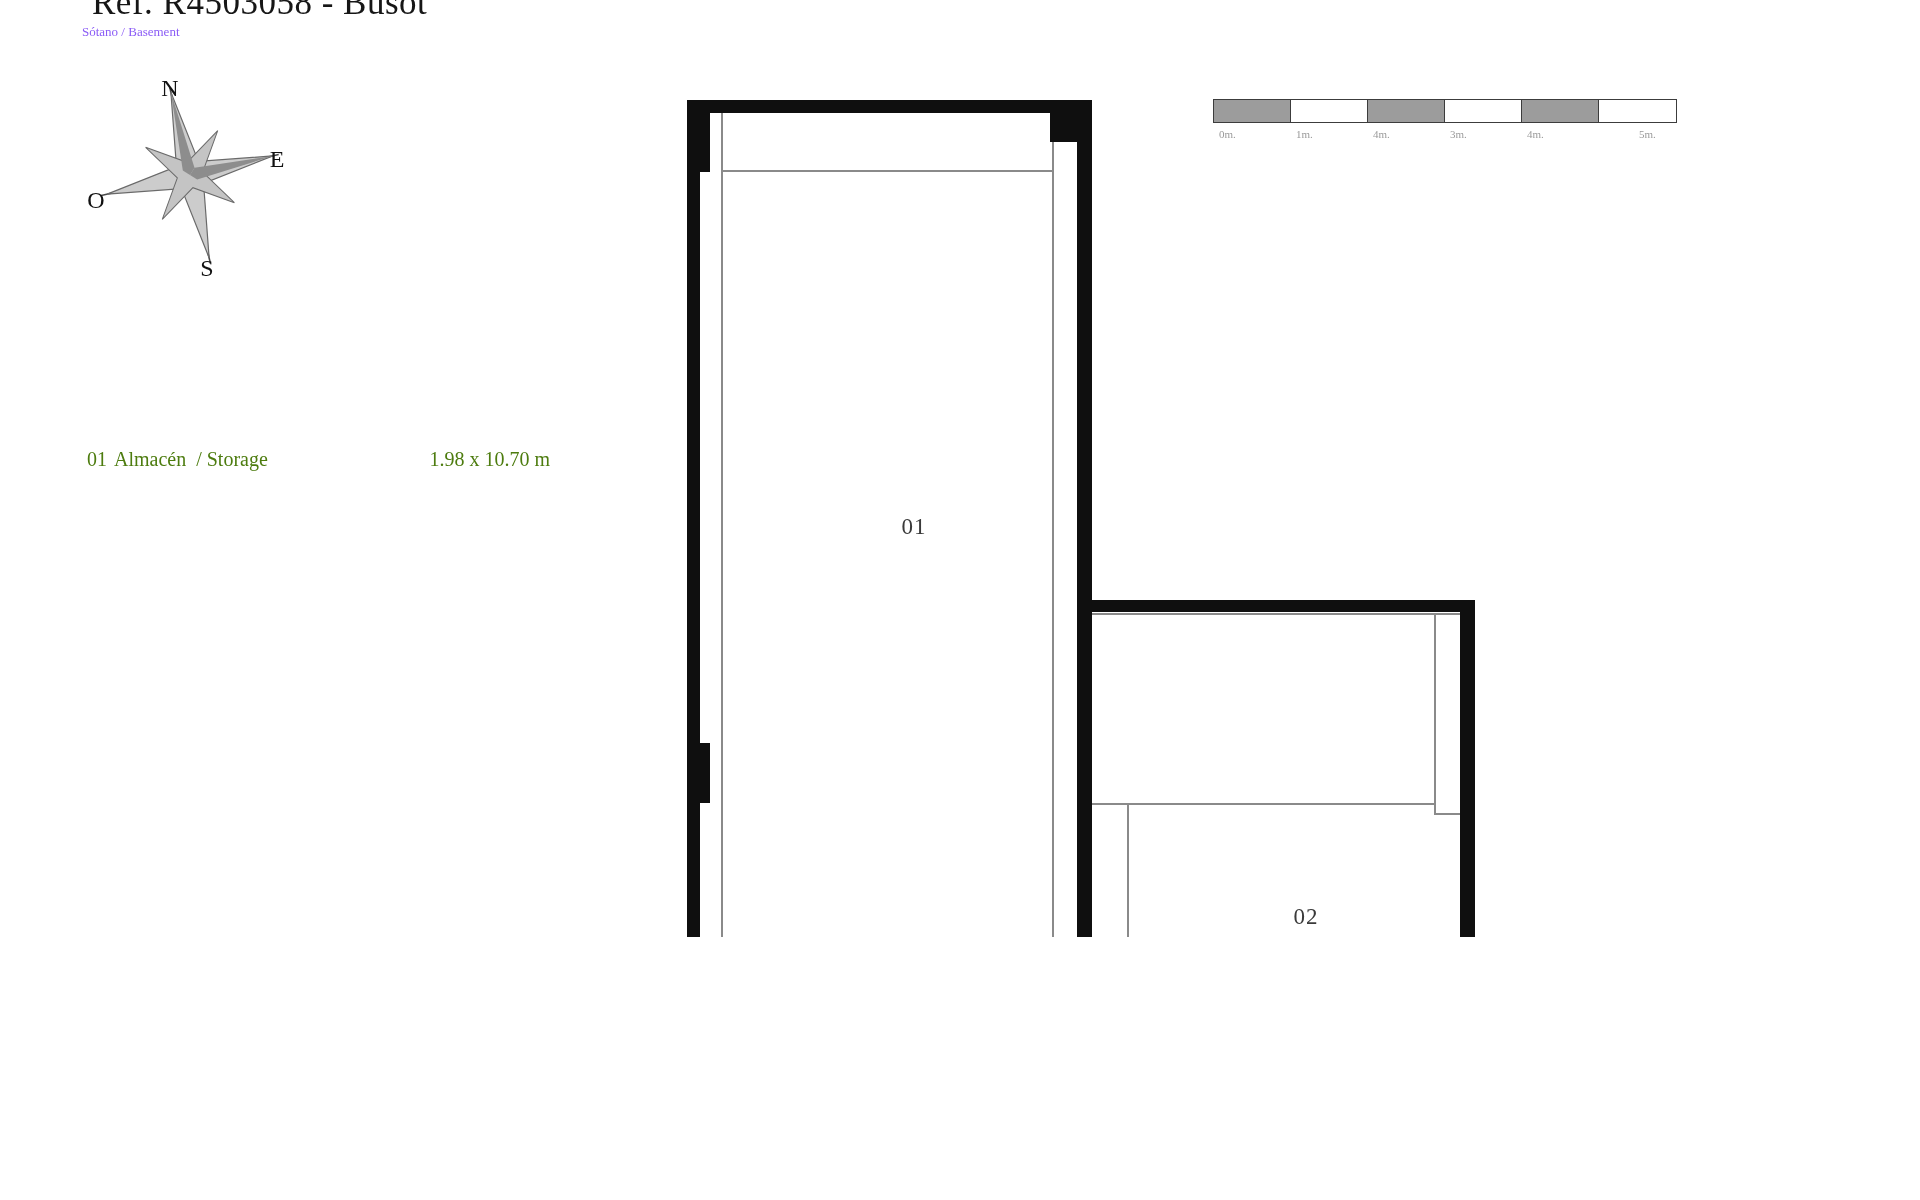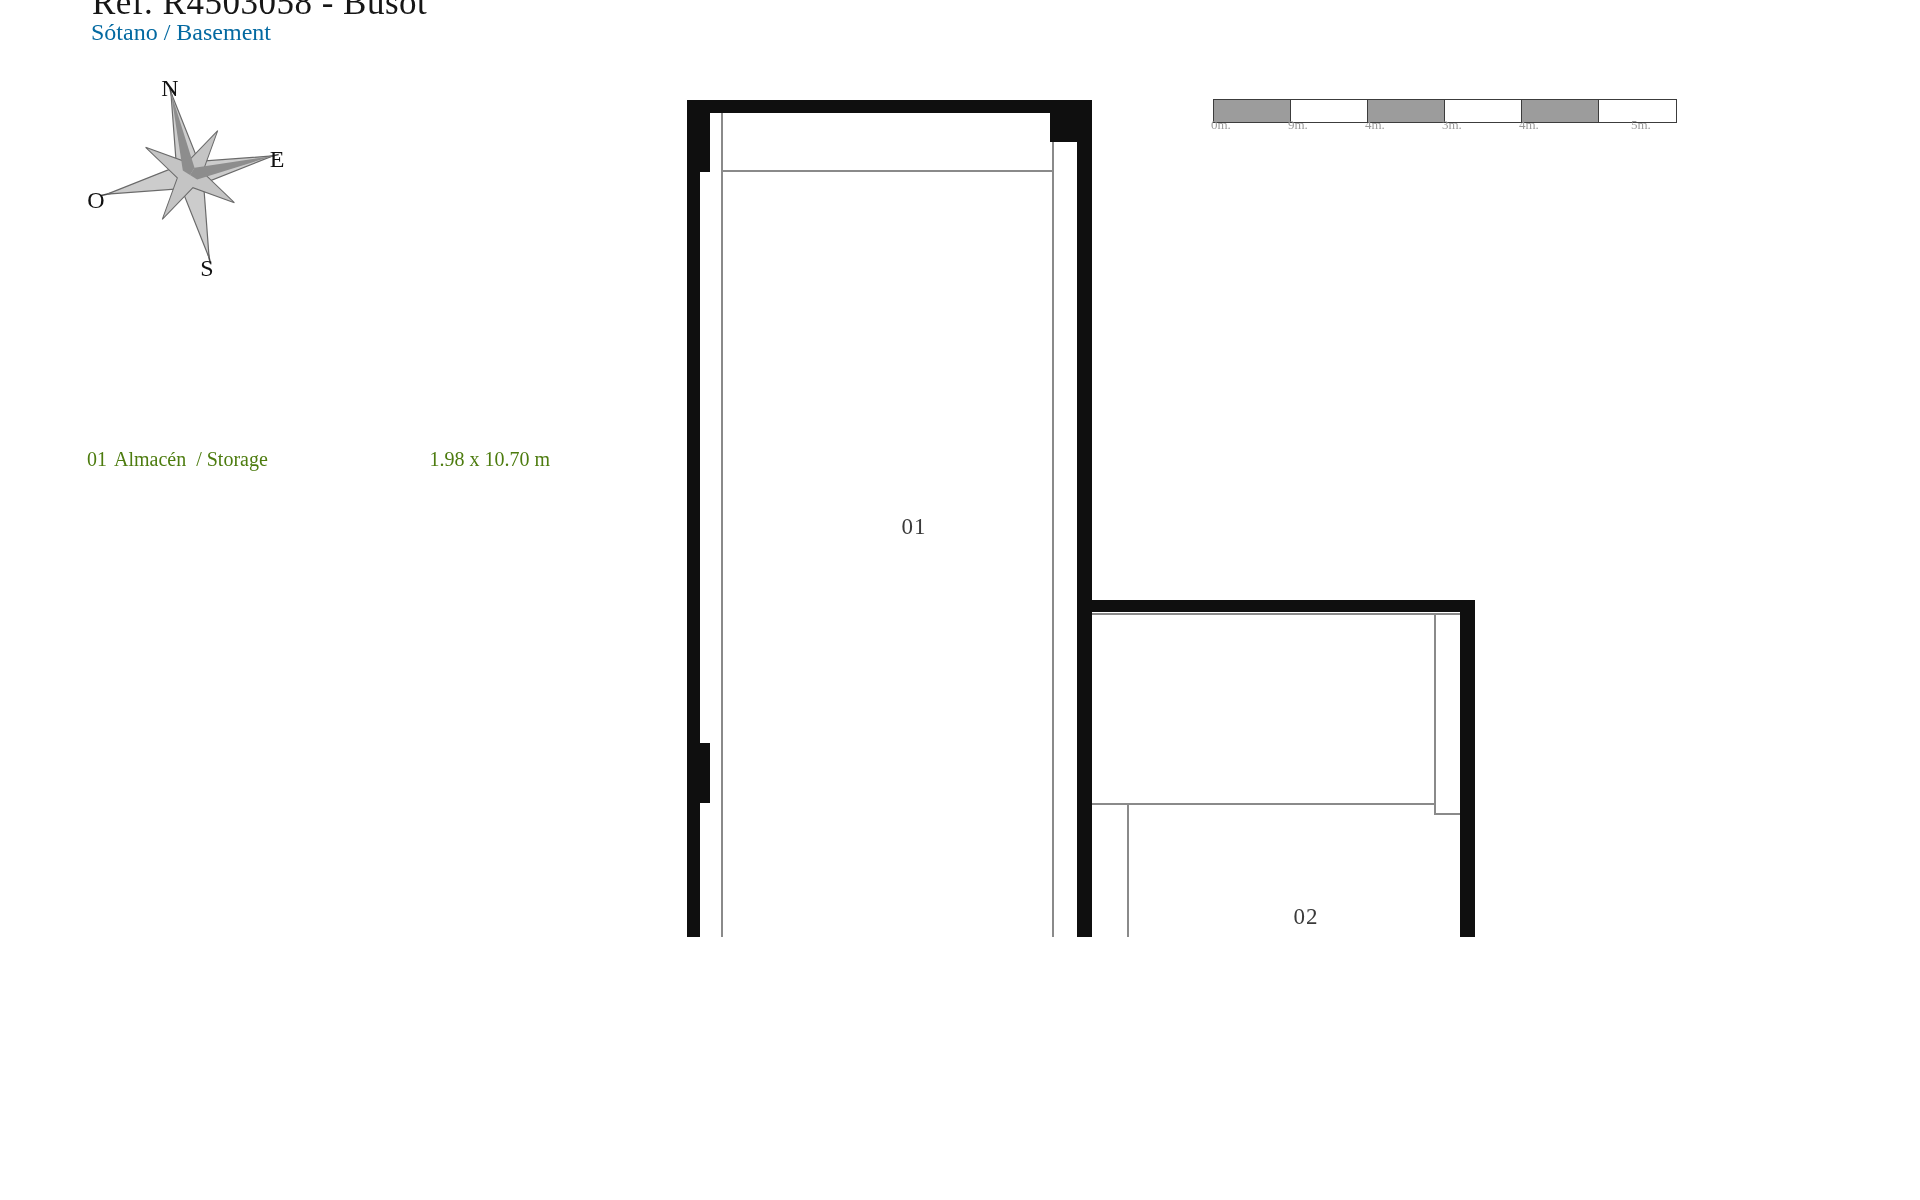--- a/index.html
+++ b/index.html
@@ -6,35 +6,35 @@
   #stage{
     position:relative;width:1920px;height:937px;background:#ffffff;
     overflow:hidden;font-family:Liberation Serif, serif;color:#1a1a1a;
   }
   
   .title{
     position:absolute;left:92px;top:-16px;font-size:35px;line-height:38px;
     color:#161616;letter-spacing:.5px;white-space:pre;
   }
   .subtitle{
-    position:absolute;left:91px;top:21px;font-size:24px;line-height:22px;color:#0369a1;white-space:pre;
+    position:absolute;left:82px;top:21px;font-size:13px;line-height:22px;color:#8b5cf6;white-space:pre;
   }
   
   .compass-label{
     position:absolute;font-size:24px;color:#111;transform:translate(-50%,-50%);
   }
   
   .scalebar{
     position:absolute;left:1213px;top:99px;display:flex;border:1px solid #3c3c3c;height:22px;box-sizing:content-box;
   }
   .scalebar .seg{width:77px;height:22px;border-right:1px solid #3c3c3c;box-sizing:border-box;}
   .scalebar .seg:last-child{border-right:none;}
   .seg.gray{background:#9c9c9c;}
   .seg.white{background:#ffffff;}
-  .scale-label{position:absolute;top:117px;font-size:13px;color:#9a9a9a;}
+  .scale-label{position:absolute;top:128px;font-size:11px;color:#9a9a9a;margin-left:8px;}
   
   .legend{position:absolute;left:87px;top:445px;width:463px;font-size:20px;color:#4d7c0f;}
   .legend-row{display:flex;justify-content:space-between;line-height:28px;}
   .legend-left{white-space:pre;}
   .legend-left .num{margin-right:7px;}
   .legend-dims{white-space:pre;}
   
   .wall{position:absolute;background:#0f0f0f;}
   .tline{position:absolute;background:#8a8a8a;}
   .door-opening{
@@ -80,21 +80,21 @@
 
   <div class="scalebar">
     <div class="seg gray"></div>
     <div class="seg white"></div>
     <div class="seg gray"></div>
     <div class="seg white"></div>
     <div class="seg gray"></div>
     <div class="seg white"></div>
   </div>
   <span class="scale-label" style="left:1211px;">0m.</span>
-  <span class="scale-label" style="left:1288px;">9m.</span>
+  <span class="scale-label" style="left:1288px;">1m.</span>
   <span class="scale-label" style="left:1365px;">4m.</span>
   <span class="scale-label" style="left:1442px;">3m.</span>
   <span class="scale-label" style="left:1519px;">4m.</span>
   <span class="scale-label" style="left:1596px;padding-left:35px;">5m.</span>
 
   <div class="legend">
     <div class="legend-row">
       <span class="legend-left"><span class="num">01</span><span>Almacén  / Storage</span></span>
       <span class="legend-dims">1.98 x 10.70 m</span>
     </div>

